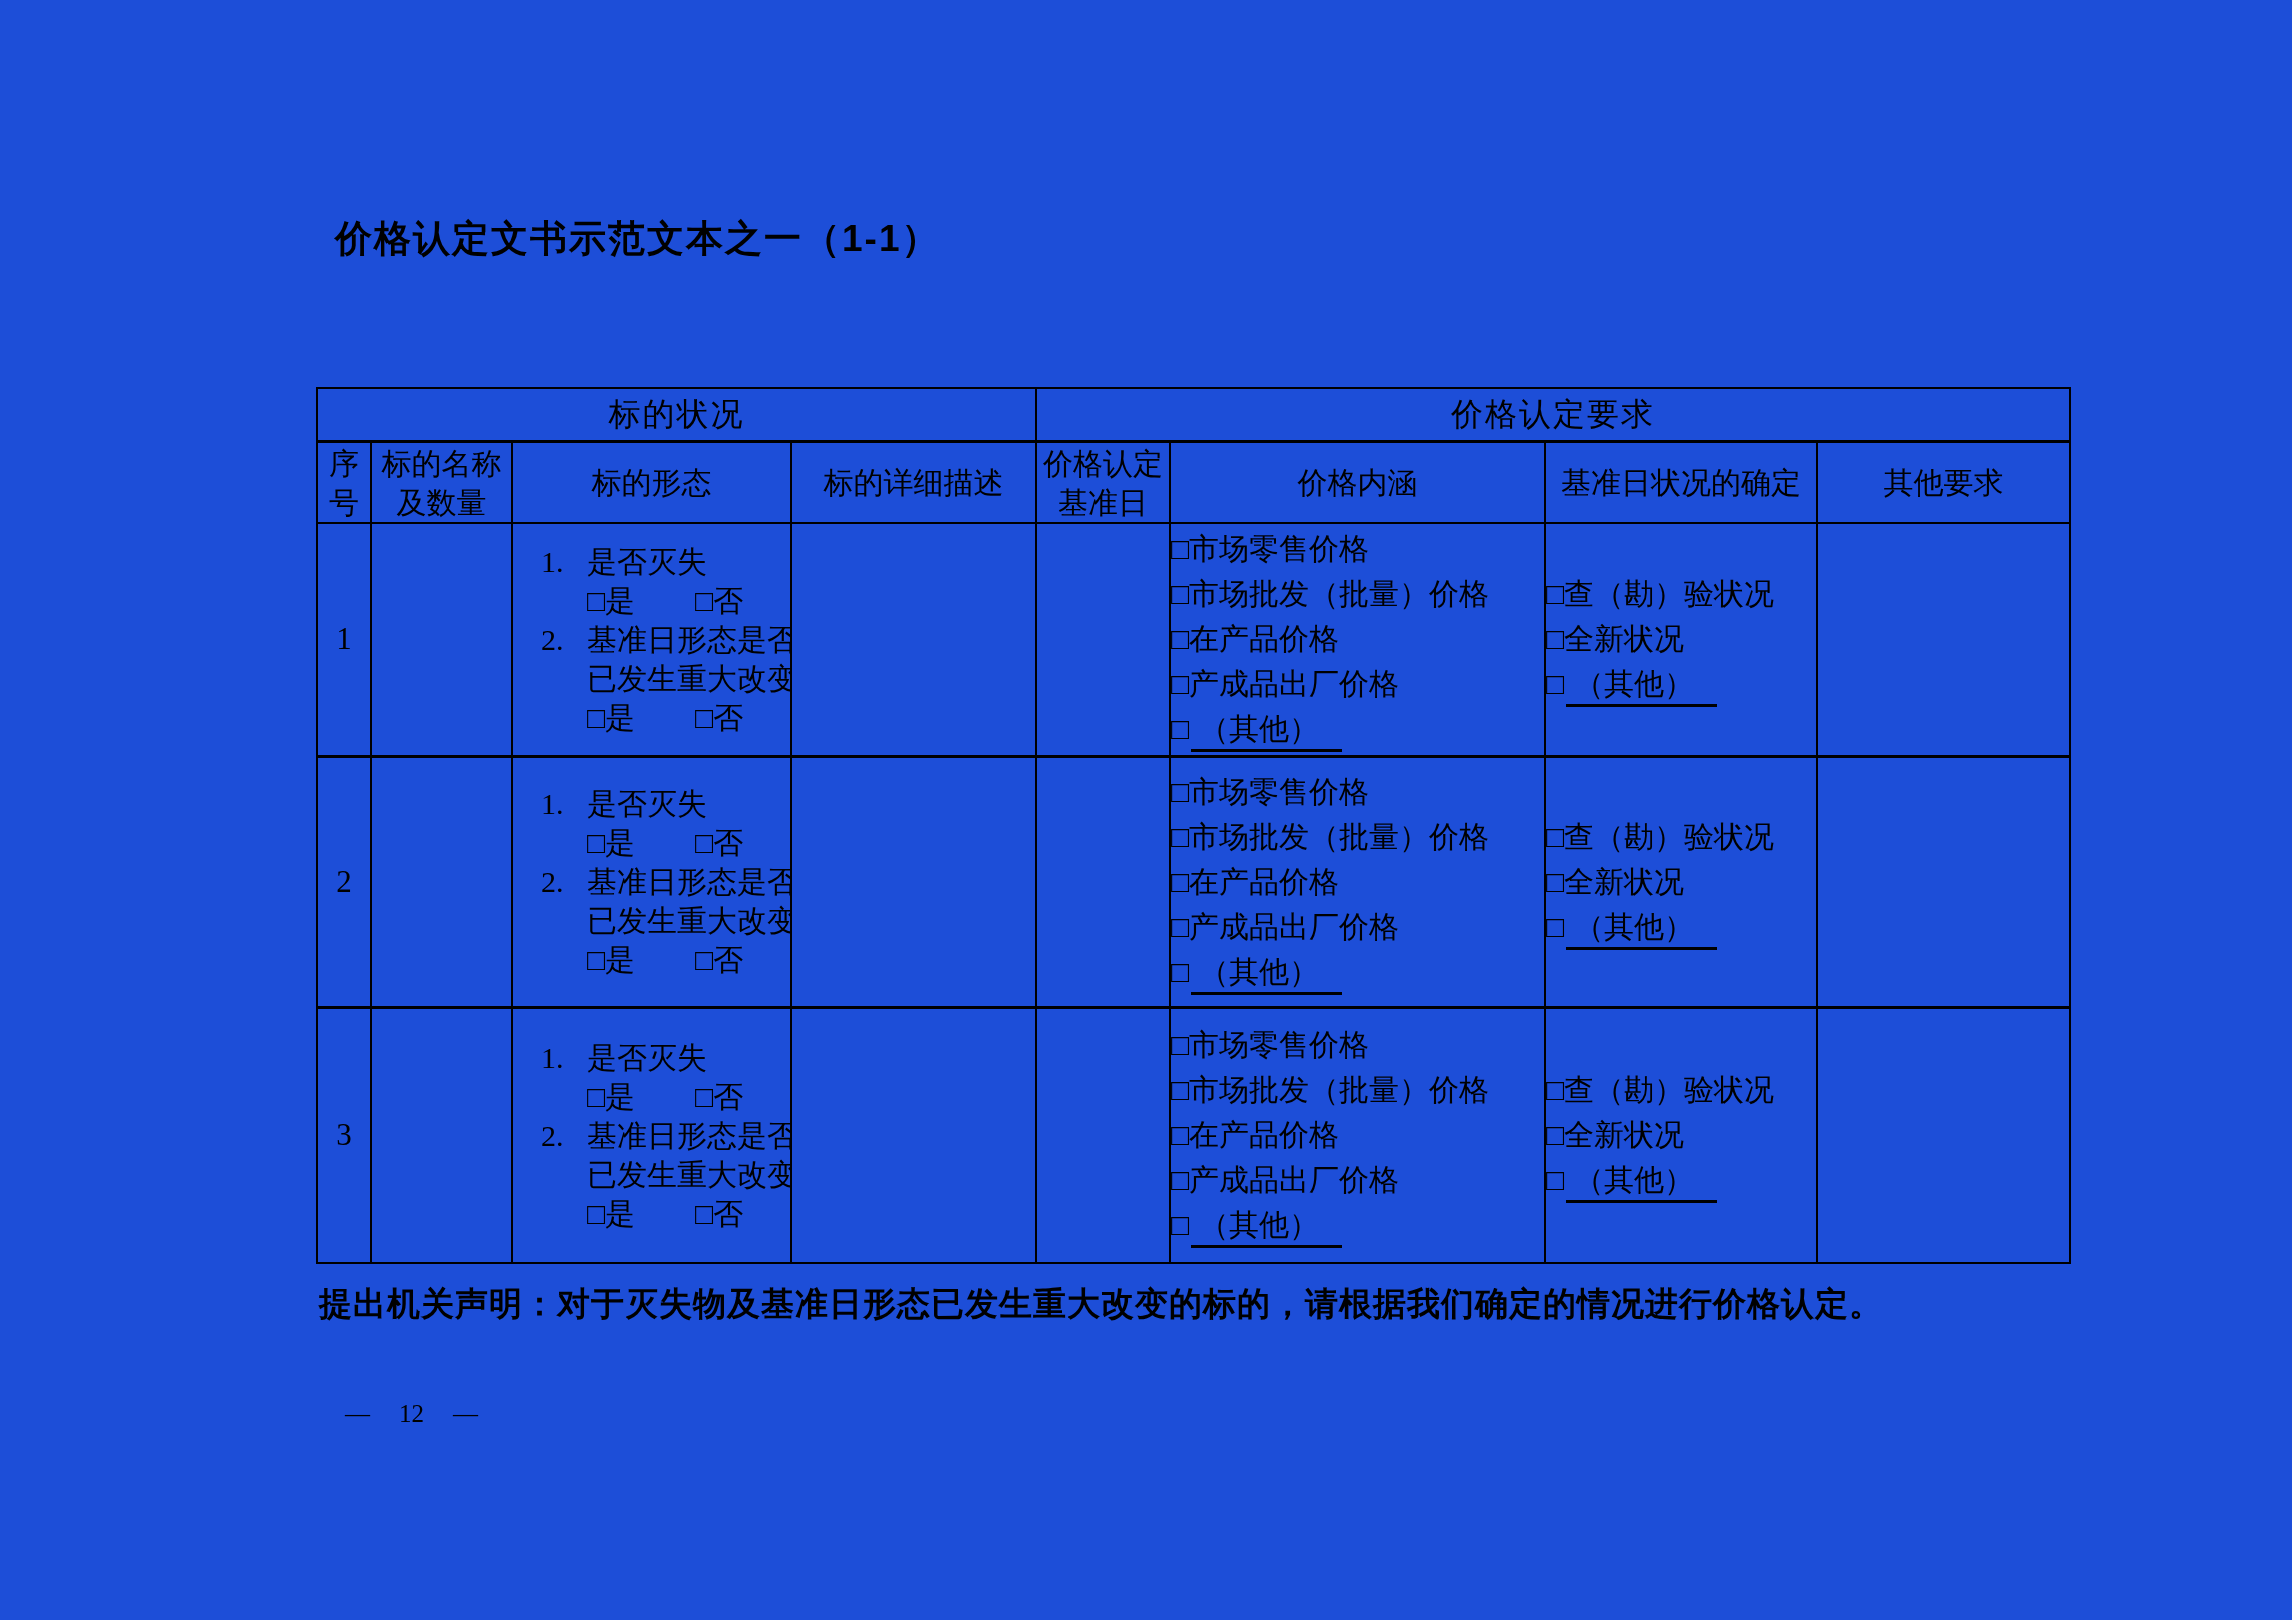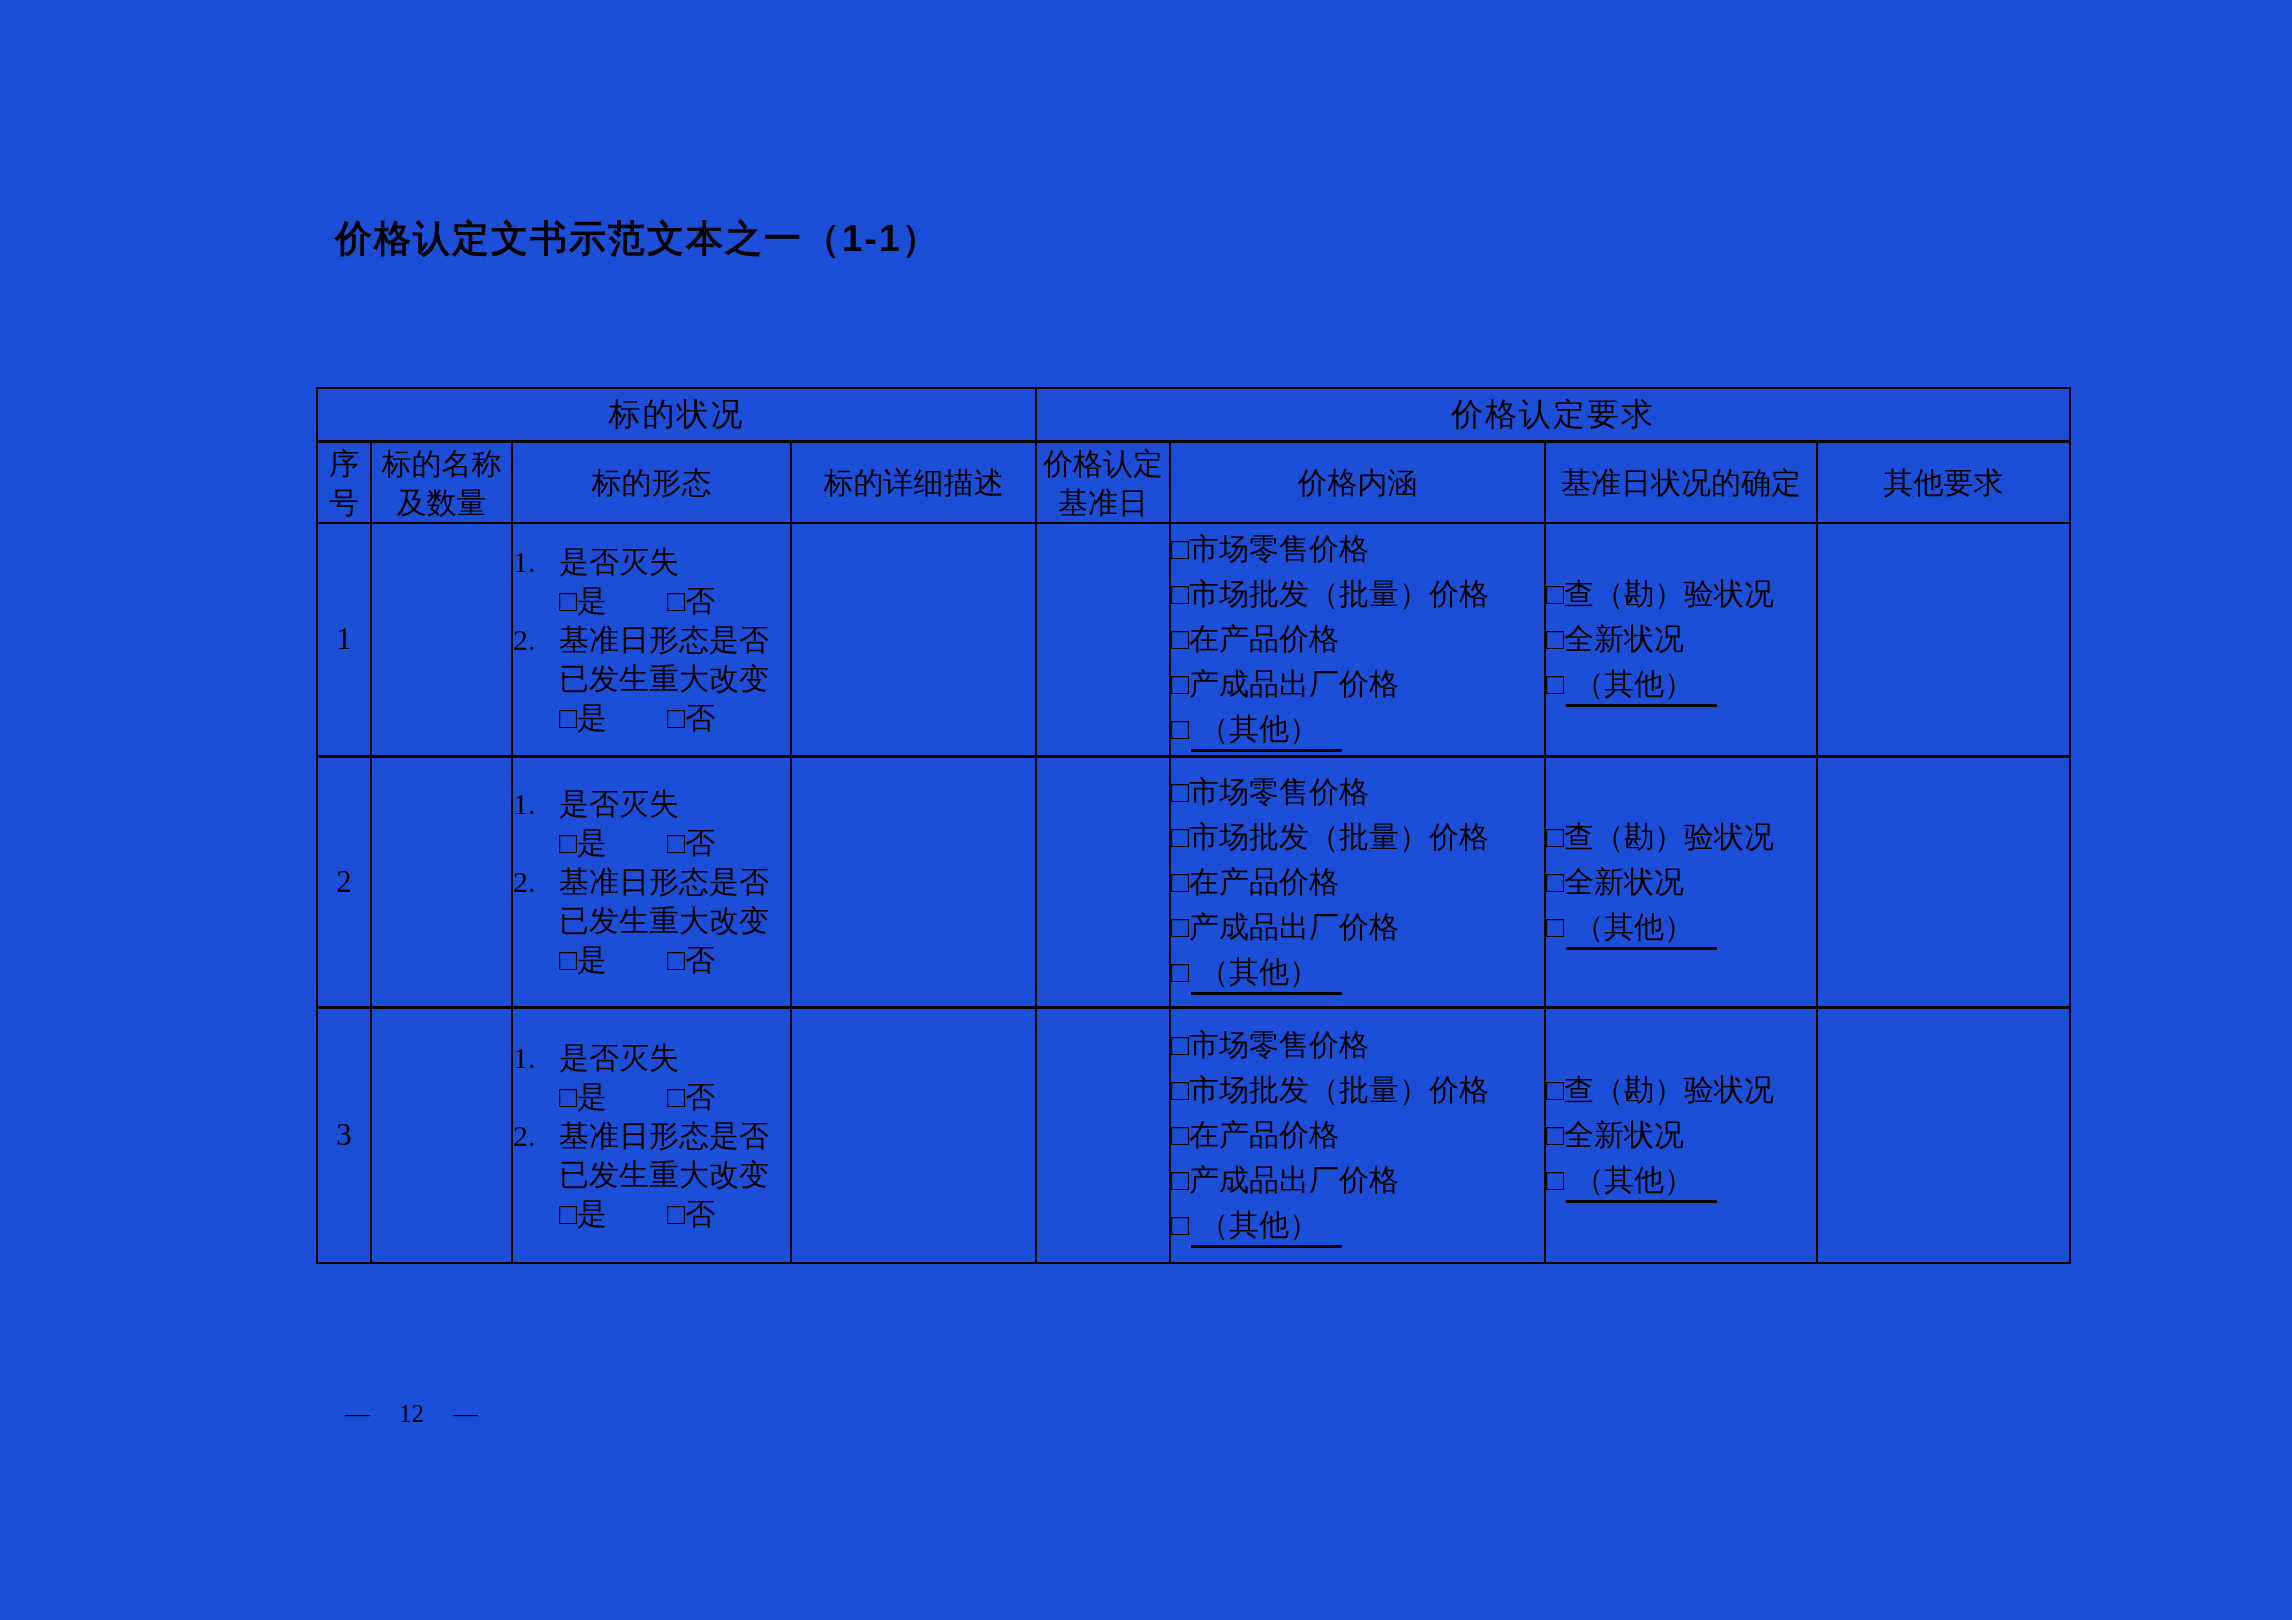--- a/index.html
+++ b/index.html
@@ -46,21 +46,21 @@
   }
   tr.col-header th {
     height:79px;
     text-align:center;
     line-height:39px;
     white-space:pre-line;
   }
   tr.data-row.sep td { border-top-width:3.9px; }
   td.seq-cell { text-align:center; font-size:31px; }
   td.content-cell { padding:5.9px 3.9px 5.9px 5.9px; }
-  .fline { line-height:39px; white-space:nowrap; }
+  .fline { line-height:39px; white-space:nowrap;margin-left:28px; }
   .fnum { display:inline-block; width:46px; }
   .opts { line-height:45px; white-space:pre-line; }
   .oline { line-height:45px; white-space:nowrap; }
   .cb { margin-right:2px; }
   .u {
     display:inline-block;
     border-bottom:3.9px solid #000;
     padding:0 23.5px 2px 7.8px;
     line-height:37px;
   }
@@ -190,17 +190,18 @@
         <td class="content-cell">
           <div class="opts">□查（勘）验状况
 □全新状况</div>
           <div class="oline"><span class="cb">□</span><span class="u">（其他）</span></div>
         </td>
         <td></td>
       </tr>
     </tbody>
   </table>
 
+  <div class="note">提出机关声明：对于灭失物及基准日形态已发生重大改变的标的，请根据我们确定的情况进行价格认定。</div>
 
   <div class="pagenum"><span>—</span><span class="num">12</span><span>—</span></div>
 
 </div>
 
 
 </body></html>

